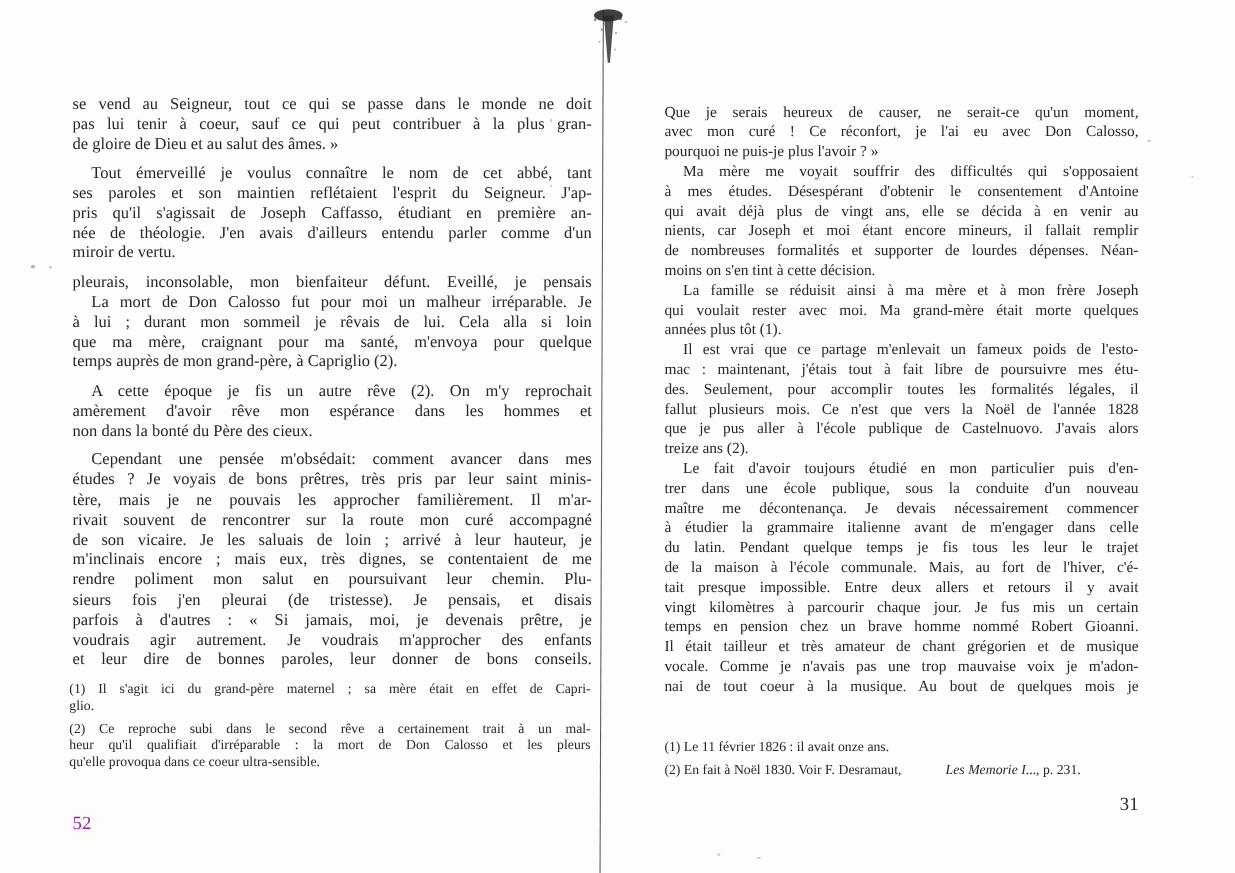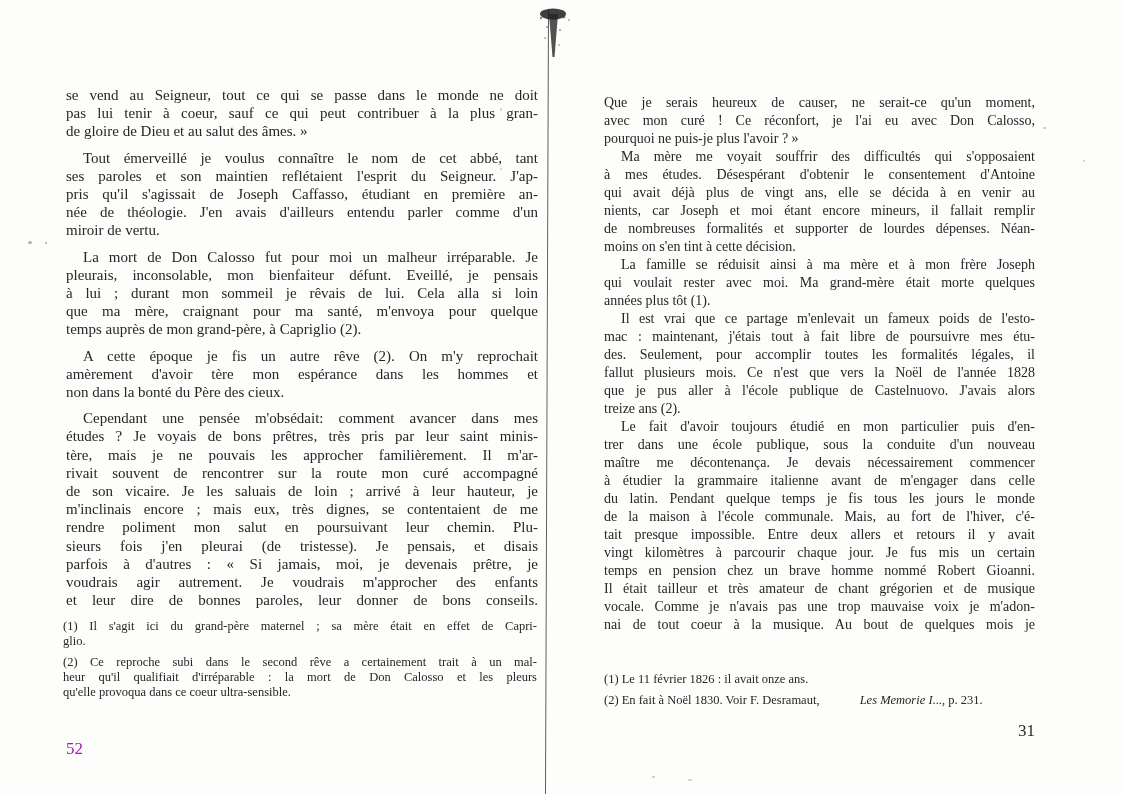--- a/index.html
+++ b/index.html
@@ -79,29 +79,29 @@
           <div class="line last">de gloire de Dieu et au salut des âmes. »</div>
         </div>
         <div class="para">
           <div class="line indent">Tout émerveillé je voulus connaître le nom de cet abbé, tant</div>
           <div class="line">ses paroles et son maintien reflétaient l'esprit du Seigneur. J'ap-</div>
           <div class="line">pris qu'il s'agissait de Joseph Caffasso, étudiant en première an-</div>
           <div class="line">née de théologie. J'en avais d'ailleurs entendu parler comme d'un</div>
           <div class="line last">miroir de vertu.</div>
         </div>
         <div class="para">
+          <div class="line">pleurais, inconsolable, mon bienfaiteur défunt. Eveillé, je pensais</div>
           <div class="line indent">La mort de Don Calosso fut pour moi un malheur irréparable. Je</div>
-          <div class="line">pleurais, inconsolable, mon bienfaiteur défunt. Eveillé, je pensais</div>
           <div class="line">à lui ; durant mon sommeil je rêvais de lui. Cela alla si loin</div>
           <div class="line">que ma mère, craignant pour ma santé, m'envoya pour quelque</div>
           <div class="line last">temps auprès de mon grand-père, à Capriglio (2).</div>
         </div>
         <div class="para">
           <div class="line indent">A cette époque je fis un autre rêve (2). On m'y reprochait</div>
-          <div class="line">amèrement d'avoir tère mon espérance dans les hommes et</div>
+          <div class="line">amèrement d'avoir rêve mon espérance dans les hommes et</div>
           <div class="line last">non dans la bonté du Père des cieux.</div>
         </div>
         <div class="para">
           <div class="line indent">Cependant une pensée m'obsédait: comment avancer dans mes</div>
           <div class="line">études ? Je voyais de bons prêtres, très pris par leur saint minis-</div>
           <div class="line">tère, mais je ne pouvais les approcher familièrement. Il m'ar-</div>
           <div class="line">rivait souvent de rencontrer sur la route mon curé accompagné</div>
           <div class="line">de son vicaire. Je les saluais de loin ; arrivé à leur hauteur, je</div>
           <div class="line">m'inclinais encore ; mais eux, très dignes, se contentaient de me</div>
           <div class="line">rendre poliment mon salut en poursuivant leur chemin. Plu-</div>
@@ -151,21 +151,21 @@
           <div class="line">des. Seulement, pour accomplir toutes les formalités légales, il</div>
           <div class="line">fallut plusieurs mois. Ce n'est que vers la Noël de l'année 1828</div>
           <div class="line">que je pus aller à l'école publique de Castelnuovo. J'avais alors</div>
           <div class="line last">treize ans (2).</div>
         </div>
         <div class="para">
           <div class="line indent">Le fait d'avoir toujours étudié en mon particulier puis d'en-</div>
           <div class="line">trer dans une école publique, sous la conduite d'un nouveau</div>
           <div class="line">maître me décontenança. Je devais nécessairement commencer</div>
           <div class="line">à étudier la grammaire italienne avant de m'engager dans celle</div>
-          <div class="line">du latin. Pendant quelque temps je fis tous les jours le monde</div>
+          <div class="line">du latin. Pendant quelque temps je fis tous les leur le trajet</div>
           <div class="line">de la maison à l'école communale. Mais, au fort de l'hiver, c'é-</div>
           <div class="line">tait presque impossible. Entre deux allers et retours il y avait</div>
           <div class="line">vingt kilomètres à parcourir chaque jour. Je fus mis un certain</div>
           <div class="line">temps en pension chez un brave homme nommé Robert Gioanni.</div>
           <div class="line">Il était tailleur et très amateur de chant grégorien et de musique</div>
           <div class="line">vocale. Comme je n'avais pas une trop mauvaise voix je m'adon-</div>
           <div class="line">nai de tout coeur à la musique. Au bout de quelques mois je</div>
         </div>
       </div>
     <div class="right-foot footnotes">

